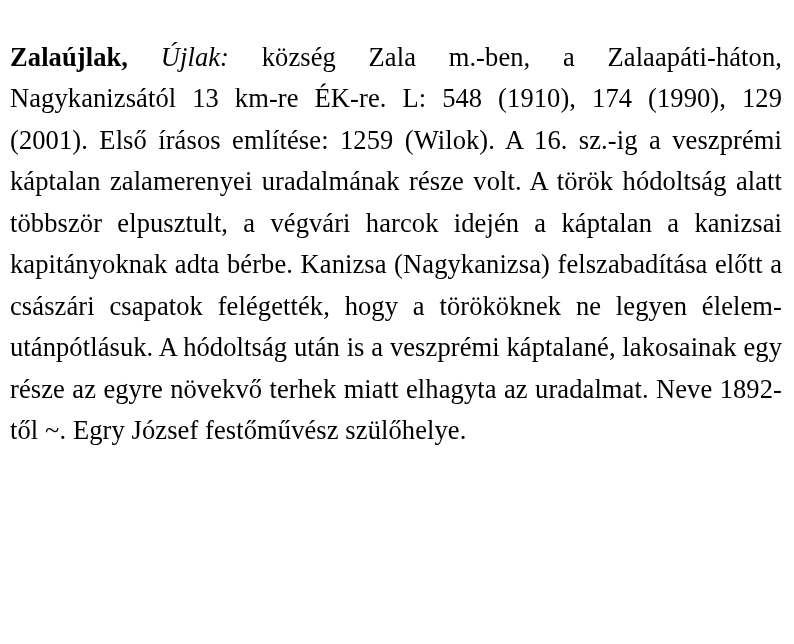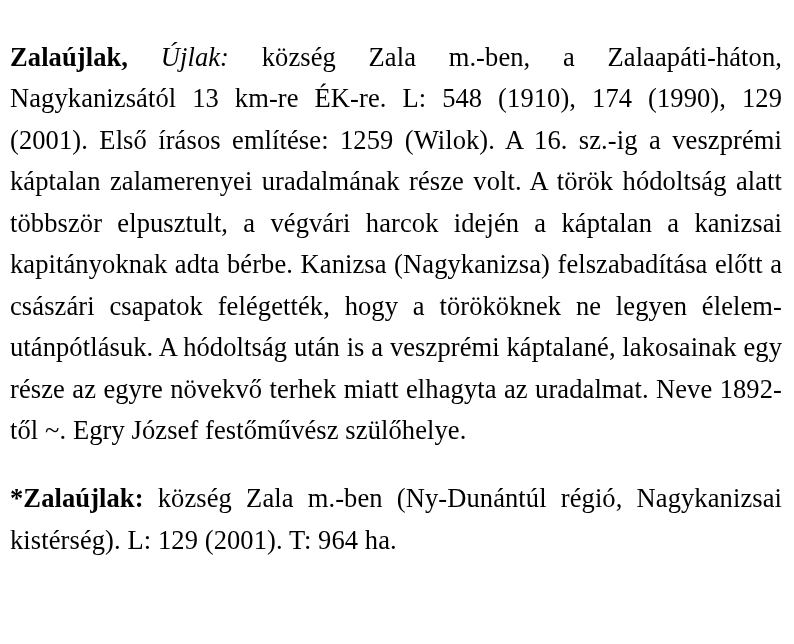--- a/index.html
+++ b/index.html
@@ -42,17 +42,14 @@
 </style>
 </head>
 <body>
 
 <div class="page">
 
   <p class="entry">
     <span class="headword">Zalaújlak,</span><span> </span><span class="alt-form">Újlak:</span><span class="entry-body"> község Zala m.-ben, a Zalaapáti-háton, Nagykanizsától 13 km-re ÉK-re. L: 548 (1910), 174 (1990), 129 (2001). Első írásos említése: 1259 (Wilok). A 16. sz.-ig a veszprémi káptalan zalamerenyei uradalmának része volt. A török hódoltság alatt többször elpusztult, a végvári harcok idején a káptalan a kanizsai kapitányoknak adta bérbe. Kanizsa (Nagykanizsa) felszabadítása előtt a császári csapatok felégették, hogy a törököknek ne legyen élelem-utánpótlásuk. A hódoltság után is a veszprémi káptalané, lakosainak egy része az egyre növekvő terhek miatt elhagyta az uradalmat. Neve 1892-től ~. Egry József festőművész szülőhelye.</span>
   </p>
 
-  <p class="entry">
-    <span class="headword">*Zalaújlak:</span><span class="entry-body"> község Zala m.-ben (Ny-Dunántúl régió, Nagykanizsai kistérség). L: 129 (2001). T: 964 ha.</span>
-  </p>
 
 </div>
 
 </body></html>

